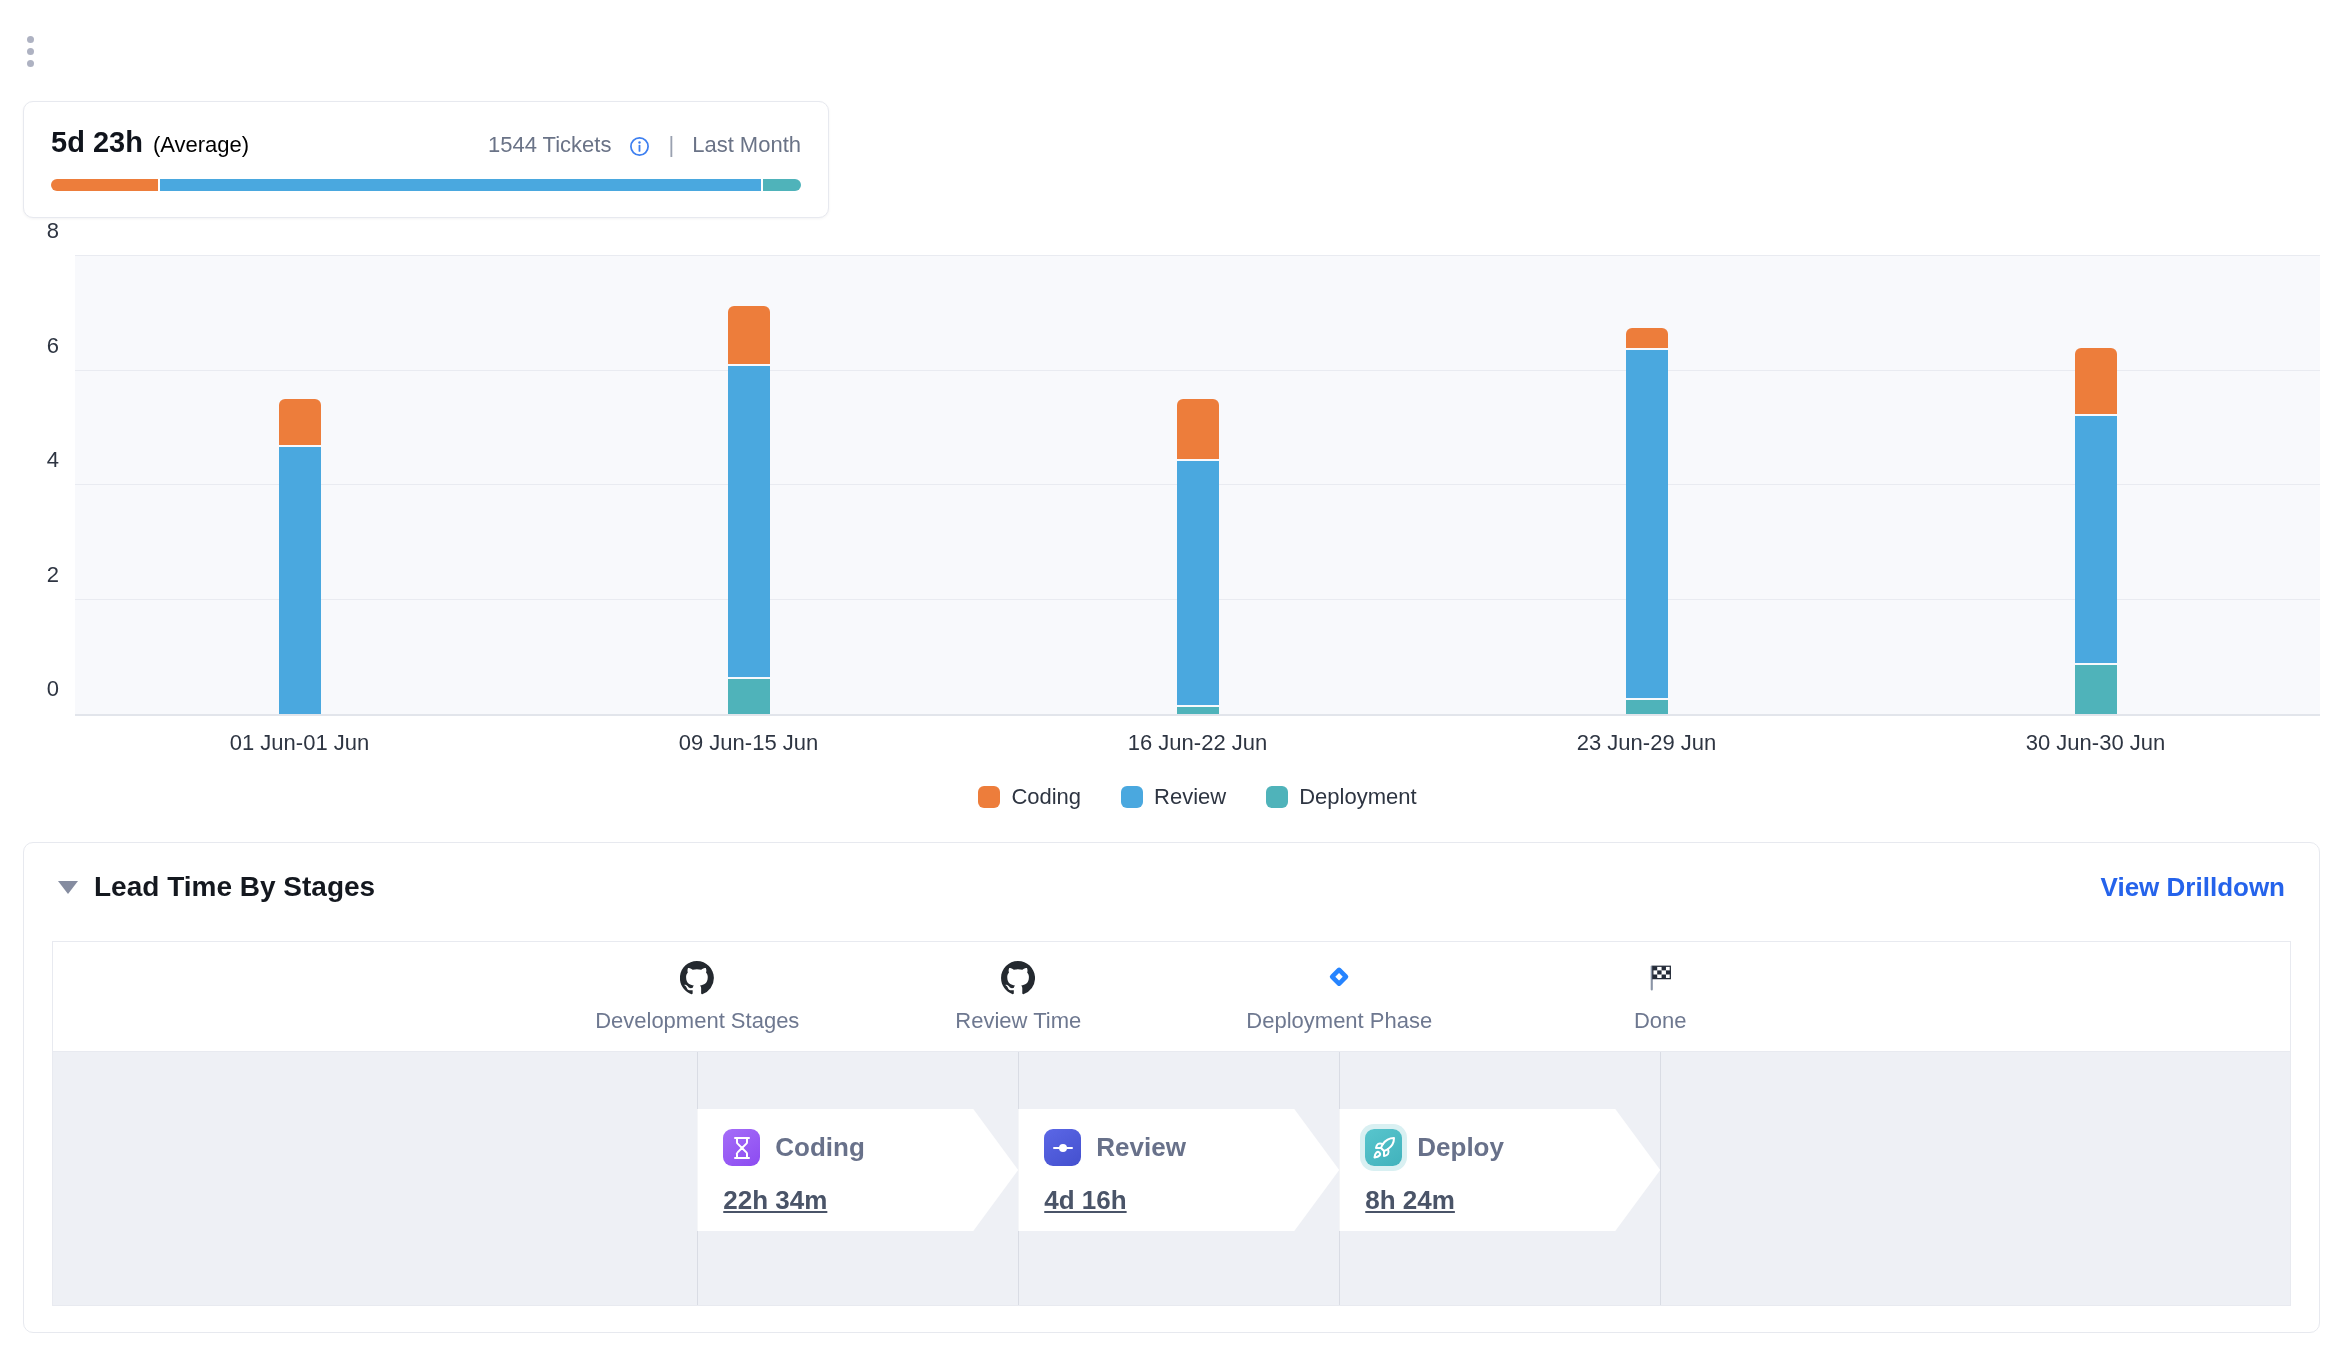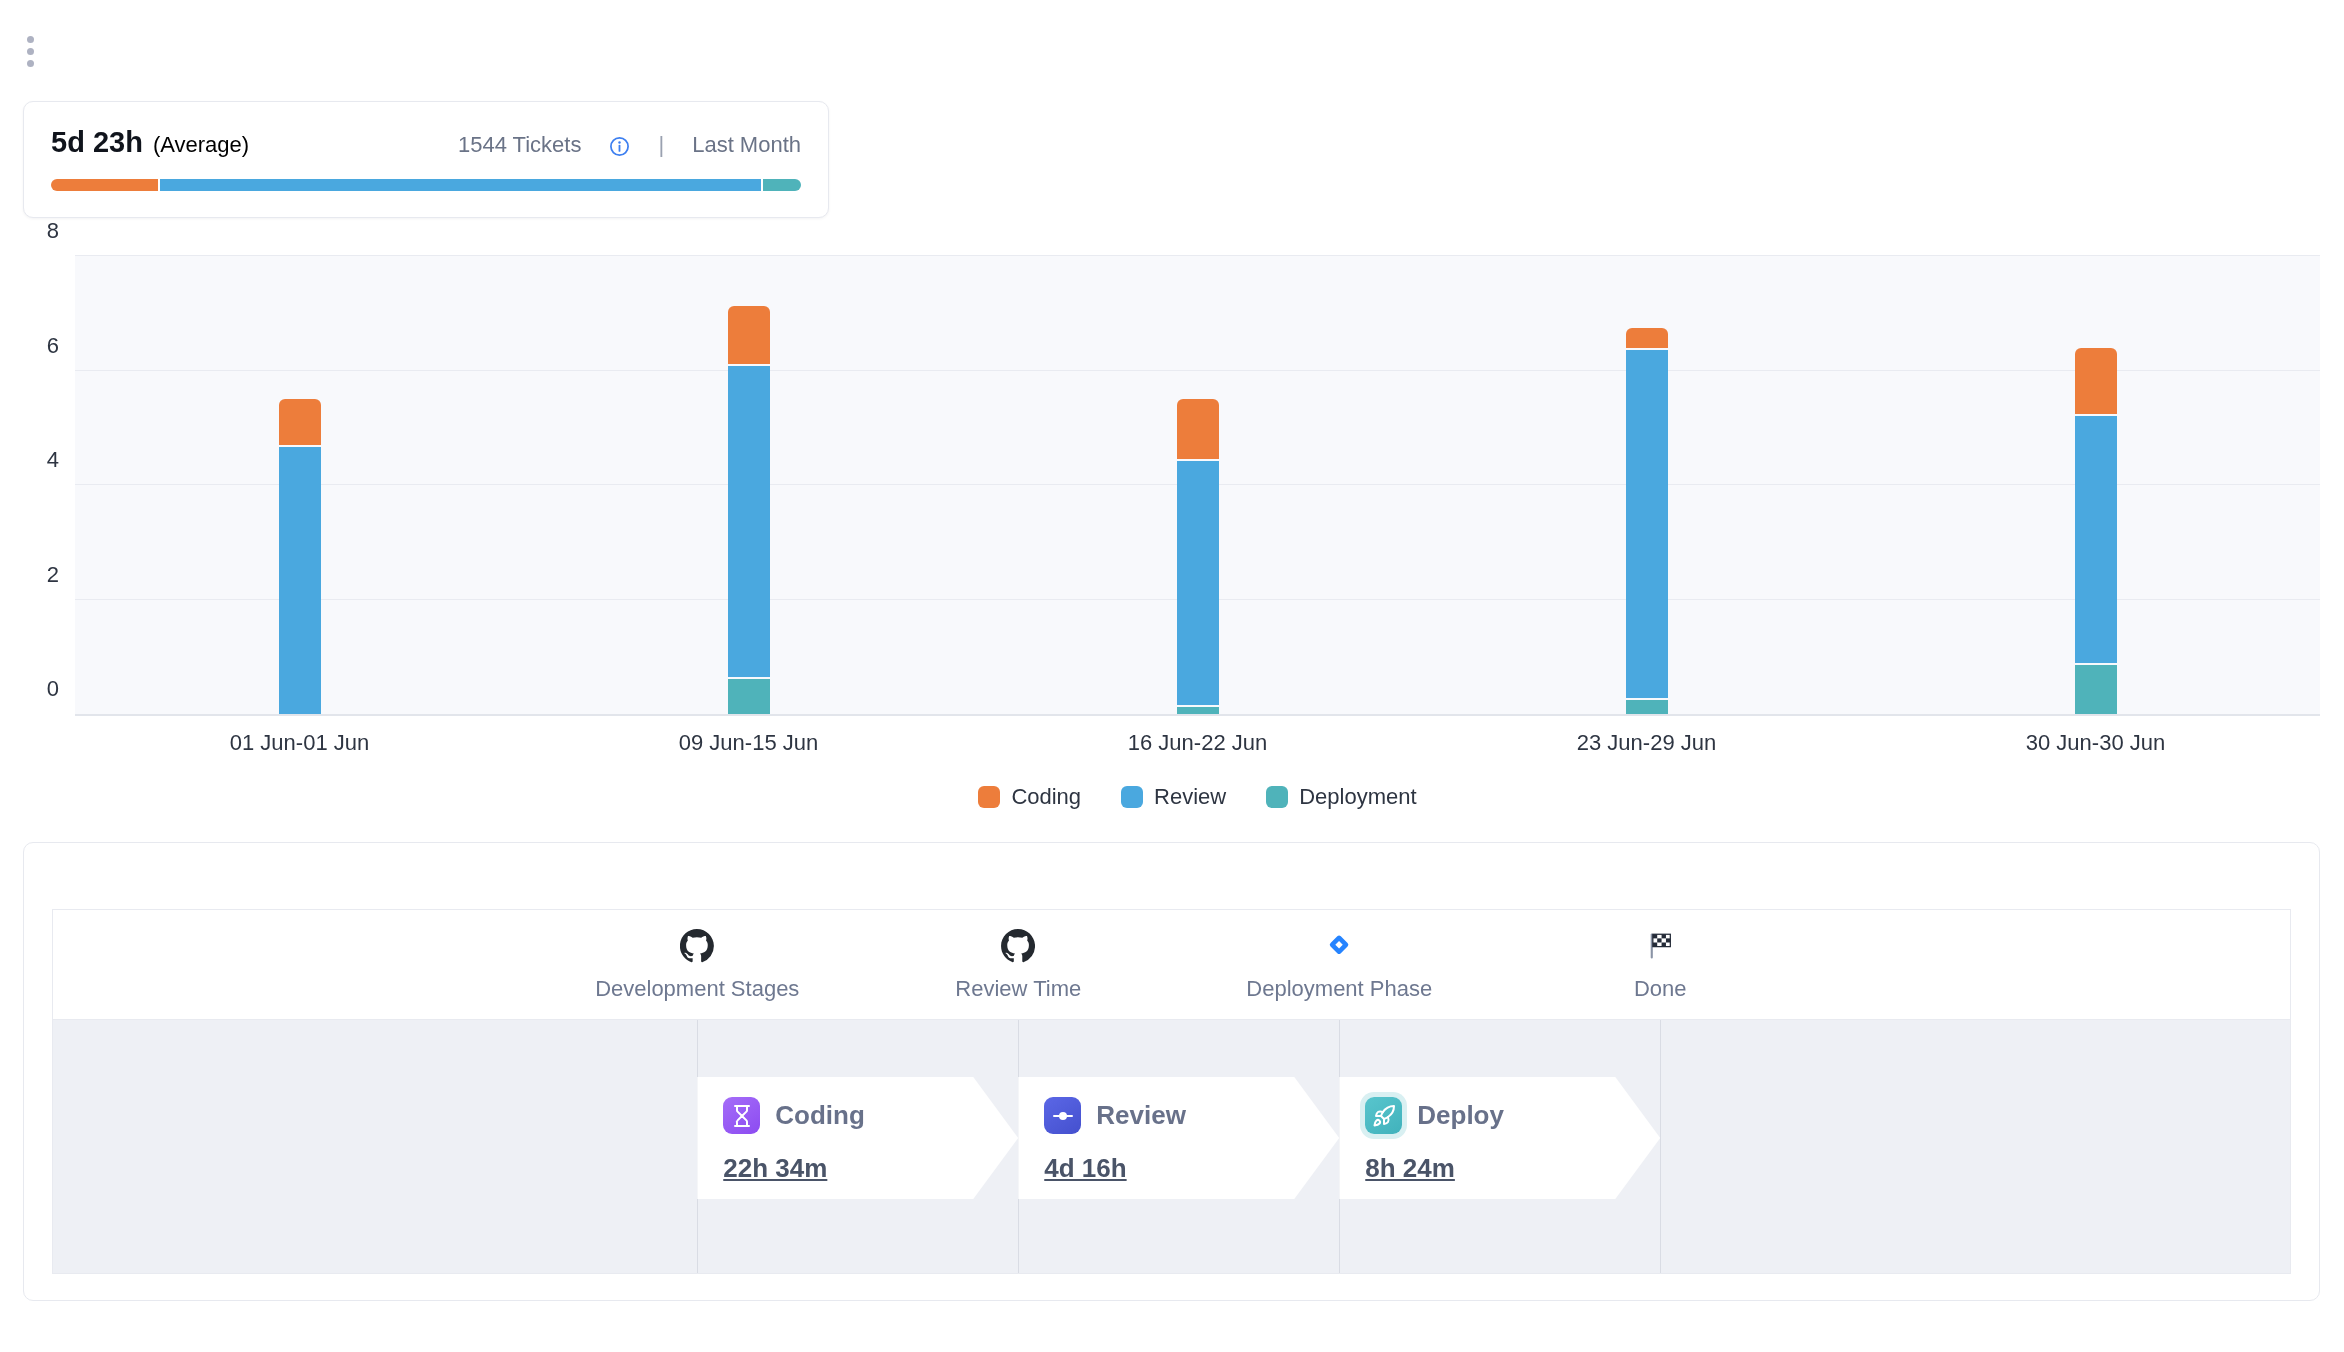--- a/index.html
+++ b/index.html
@@ -14,21 +14,21 @@
   .info-ic { display:inline-flex; margin-top:3px; }
   .kebab { display:flex; flex-direction:column; gap:5px; padding:6px 4px; cursor:pointer; margin-right:28px; }
   .kebab i { width:7px; height:7px; border-radius:50%; background:#AEB2C2; display:block; }
 
   
   .sum-card { margin-top:28px; width:806px; border:1px solid #E7E9EF; border-radius:10px;
     padding:24px 27px 26px; box-shadow:0 1px 3px rgba(16,24,40,.05); background:#fff; }
   .sum-row { display:flex; align-items:baseline; }
   .sum-val { font-size:29px; font-weight:700; color:#10141C; }
   .sum-avg { font-size:22px; color:#000000; margin-left:10px; }
-  .sum-right { margin-left:auto; display:flex; align-items:center; gap:28px; font-size:22px; color:#6A7387; }
+  .sum-right { margin-left:auto; display:flex; align-items:center; gap:18px; font-size:22px; color:#6A7387; }
   .sum-sep { color:#9AA1B0; }
   .sum-bar { margin-top:20px; height:12px; display:flex; gap:2px; border-radius:6px; overflow:hidden; }
   .sum-bar > div { height:100%; }
 
   
   .chart { margin:38px 0 0 52px; position:relative; }
   .plot { height:460px; background:#F8F9FC; border-bottom:2px solid #E2E5EB; position:relative; }
   .gridline { position:absolute; left:0; right:0; height:1px; background:#E9EBF1; }
   .ytick { position:absolute; right:calc(100% + 16px); transform:translateY(-50%);
     font-size:22px; color:#2E3542; }
@@ -172,20 +172,27 @@
           <div class="leg-lbl">Review</div>
         </div>
         <div class="leg-item">
           <div class="leg-sw" style="background: rgb(79, 179, 186);"></div>
           <div class="leg-lbl">Deployment</div>
         </div>
       </div>
   </div>
 
   <div class="panel">
+    <div class="panel-head">
+      <div class="panel-head-left">
+        <span class="caret"></span>
+        <span class="panel-title">Lead Time By Stages</span>
+      </div>
+      <span class="drill">View Drilldown</span>
+    </div>
     <div class="stage-table">
       <div class="stage-header">
           <div class="milestone" style="left: 28.8%;">
             <div class="ph-ic">
               <svg class="ph-svg" viewBox="0 0 16 16" fill="#24292F">
                 <path d="M8 0C3.58 0 0 3.58 0 8c0 3.54 2.29 6.53 5.47 7.59.4.07.55-.17.55-.38 0-.19-.01-.82-.01-1.49-2.01.37-2.53-.49-2.69-.94-.09-.23-.48-.94-.82-1.13-.28-.15-.68-.52-.01-.53.63-.01 1.08.58 1.23.82.72 1.21 1.87.87 2.33.66.07-.52.28-.87.51-1.07-1.78-.2-3.64-.89-3.64-3.95 0-.87.31-1.59.82-2.15-.08-.2-.36-1.02.08-2.12 0 0 .67-.21 2.2.82.64-.18 1.32-.27 2-.27s1.36.09 2 .27c1.53-1.04 2.2-.82 2.2-.82.44 1.1.16 1.92.08 2.12.51.56.82 1.27.82 2.15 0 3.07-1.87 3.75-3.65 3.95.29.25.54.73.54 1.48 0 1.07-.01 1.93-.01 2.2 0 .21.15.46.55.38A8.01 8.01 0 0 0 16 8c0-4.42-3.58-8-8-8z"></path>
               </svg>
             </div>
             <div class="ph-lbl">Development Stages</div>
           </div>

